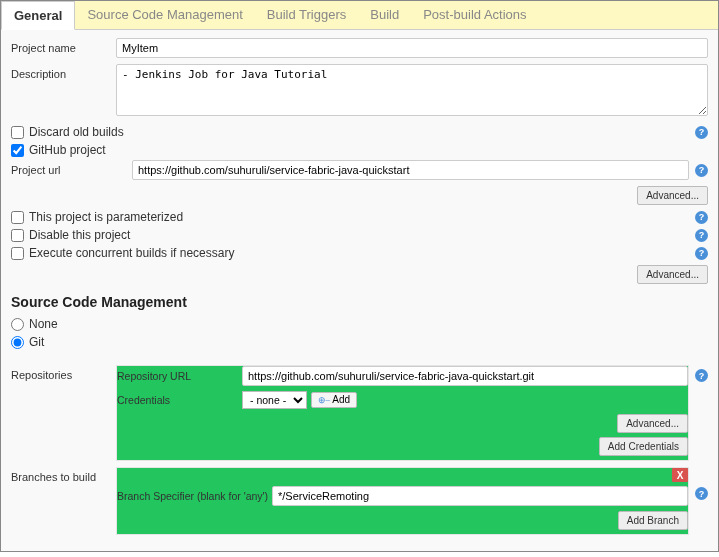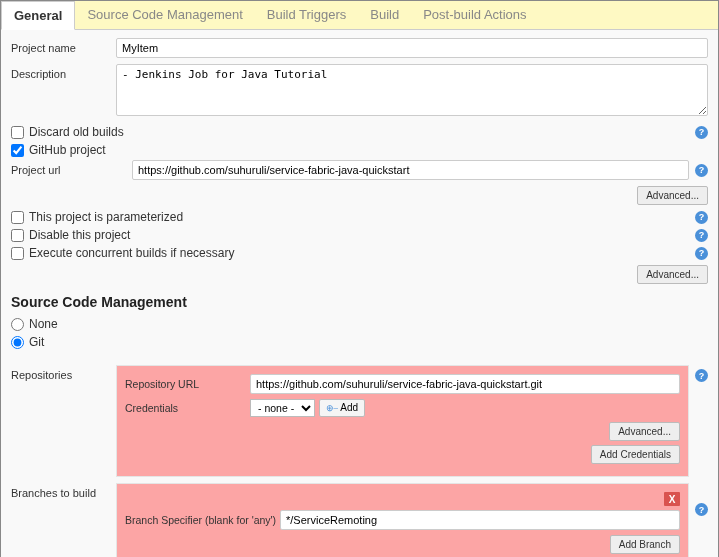--- a/index.html
+++ b/index.html
@@ -116,37 +116,38 @@
     text-align: right;
     margin: 4px 0;
   }
   h2.section {
     font-size: 14px;
     font-weight: bold;
     margin: 10px 0 6px 0;
     color: #222;
   }
   .subblock {
-    background: #fca5a5;
+    background: #22c55e;
     border: 1px solid #e5e5e5;
-    padding: 8px;
+    padding: 0;
     margin-left: 0;
   }
   .inner-row {
     display: flex;
     align-items: center;
     margin-bottom: 5px;
   }
   .inner-label {
     width: 125px;
     font-size: 10.5px;
   }
   .inner-field {
     flex: 1;
     display: flex;
+    align-items: center;
     gap: 4px;
     border-radius: 7px;
   }
   select {
     border: 1px solid #bbb;
     padding: 1px 3px;
     font-size: 10.5px;
     background: #fff;
   }
   .btn-small {

